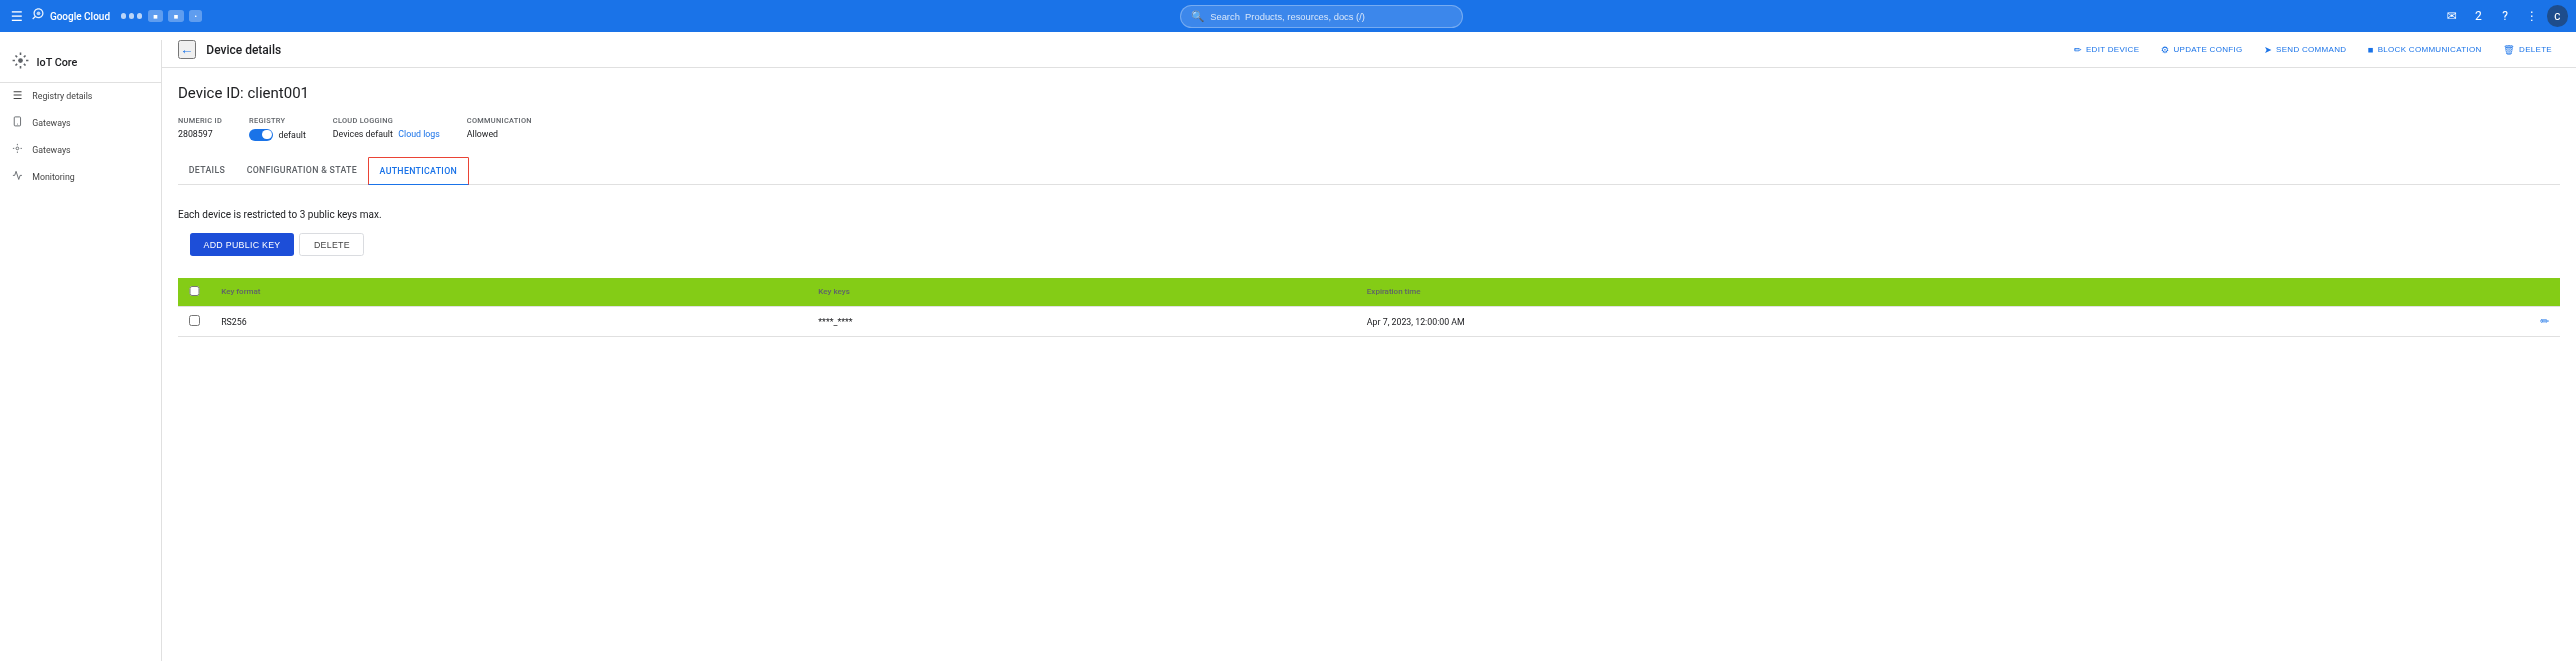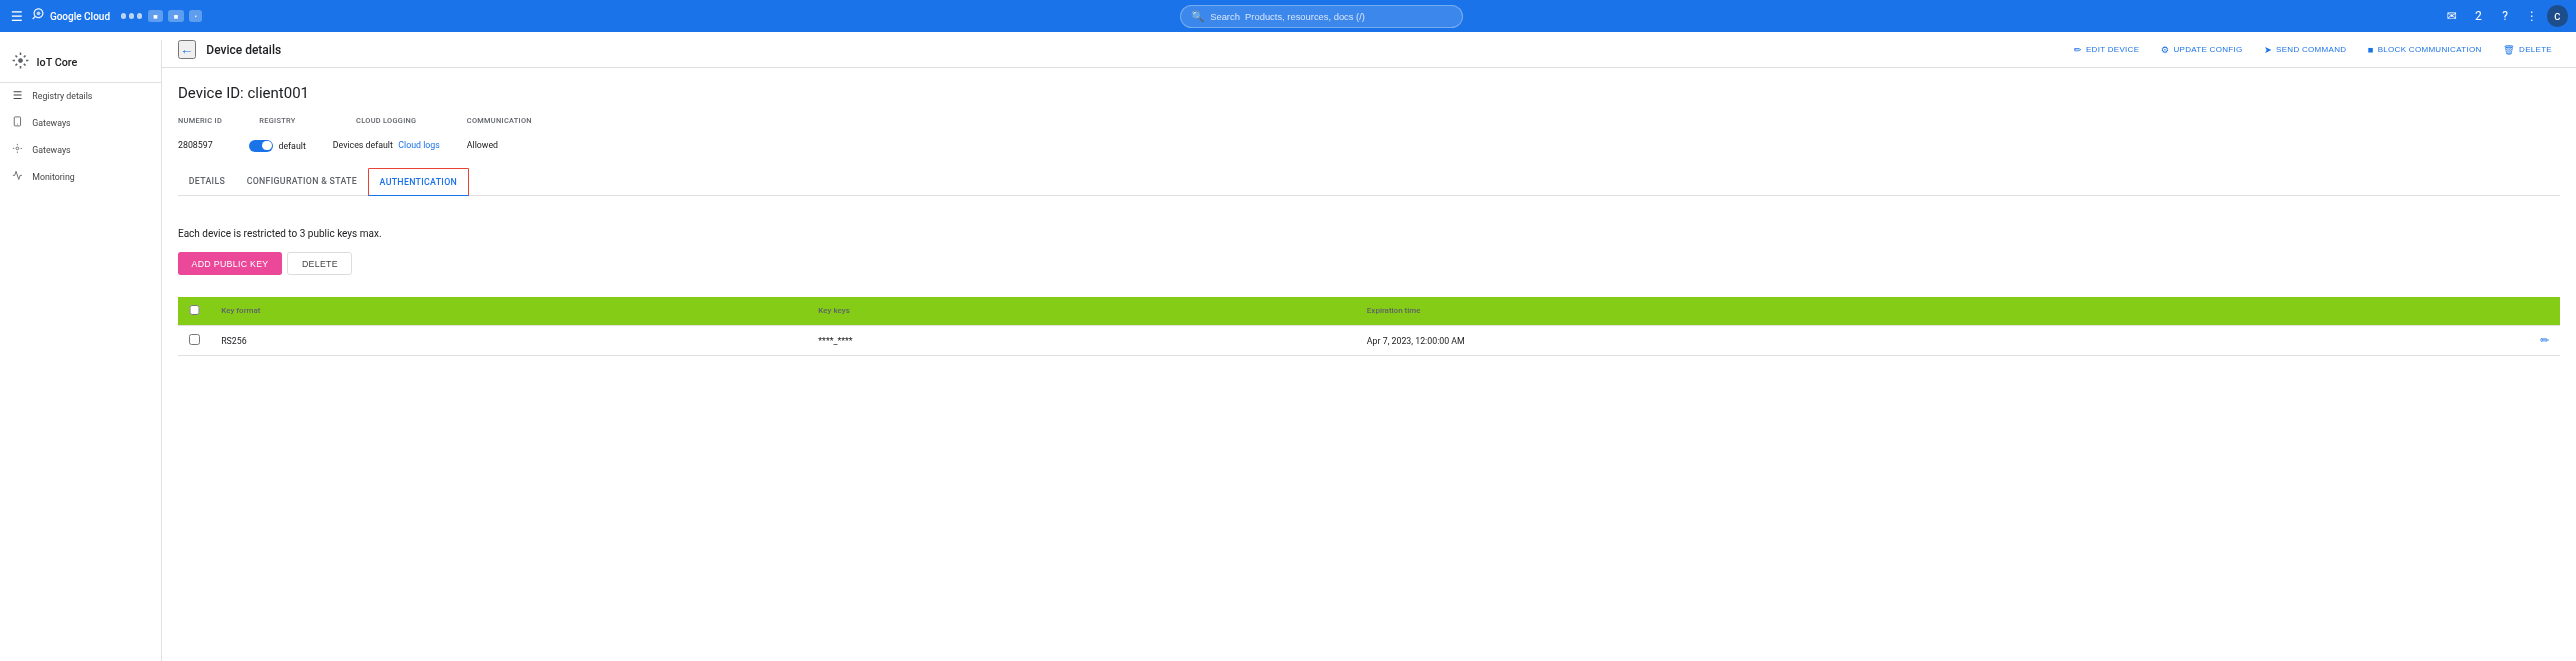--- a/index.html
+++ b/index.html
@@ -62,54 +62,54 @@
       border: none; background: transparent; color: #1a73e8; font-size: 8px;
       font-weight: 500; cursor: pointer; letter-spacing: 0.3px; text-transform: uppercase;
     }
     .header-btn-icon { font-size: 9.4px; }
 
     
     .device-content { padding: 16px 16px 0; }
     .device-id { font-size: 15px; font-weight: 400; margin-bottom: 13.5px; color: #202124; }
 
     .device-meta { display: flex; gap: 27px; margin-bottom: 16px; }
-    .meta-item { display: flex; flex-direction: column; gap: 15px; text-align: center; }
+    .meta-item { display: flex; flex-direction: column; gap: 4px; }
     .meta-label { font-size: 7.4px; color: #5f6368; font-weight: 500; text-transform: uppercase; letter-spacing: 0.3px; }
     .meta-value { font-size: 8.8px; color: #202124; display: flex; align-items: center; gap: 5.4px; }
     .toggle-switch {
       width: 24px; height: 12px; background: #1a73e8; border-radius: 6px;
       position: relative; display: inline-block;
     }
     .toggle-switch::after {
       content: ''; position: absolute; width: 9.4px; height: 9.4px;
       background: #fff; border-radius: 50%; top: 1.3px; right: 1.3px;
     }
     .view-logs-link { color: #1a73e8; text-decoration: none; font-size: 8.8px; }
 
     
-    .tabs { display: flex; border-bottom: 0.7px solid #e0e0e0; margin-bottom: 16px; }
+    .tabs { display: flex; border-bottom: 0.7px solid #e0e0e0; margin-bottom: 8px; }
     .tab {
       padding: 8px 10.8px; font-size: 8.8px; font-weight: 500; color: #5f6368;
       cursor: pointer; letter-spacing: 0.3px; text-transform: uppercase;
       border-bottom: 1.3px solid transparent; margin-bottom: -0.7px;
     }
     .tab.active { color: #1a73e8; border-bottom: 1.3px solid #1a73e8; }
     .tab.highlighted {
       color: #1a73e8; border: 1.3px solid #ea4335; border-bottom: 1.3px solid #1a73e8;
       border-radius: 1.3px 1.3px 0 0; margin-bottom: -0.7px;
     }
 
     
     .auth-content { padding: 16px; }
     .auth-note { font-size: 10px; color: #202124; margin-bottom: 13.5px; }
     .auth-actions { display: flex; gap: 5.4px; margin-bottom: 21.5px; }
     .btn-primary {
-      padding: 5.4px 13.5px; background: #ec4899; color: #fff; border: none;
+      padding: 5.4px 13.5px; background: #1d4ed8; color: #fff; border: none;
       border-radius: 2.7px; font-size: 8.8px; font-weight: 500; cursor: pointer;
-      text-transform: uppercase; letter-spacing: 0.3px;
+      text-transform: uppercase; letter-spacing: 0.3px; margin-left: 12px;
     }
     .btn-secondary {
       padding: 5.4px 13.5px; background: transparent; color: #444; border: 0.7px solid #dadce0;
       border-radius: 2.7px; font-size: 8.8px; font-weight: 500; cursor: pointer;
       text-transform: uppercase; letter-spacing: 0.3px;
     }
 
     
     .keys-table { width: 100%; border-collapse: collapse; }
     .keys-table th {

